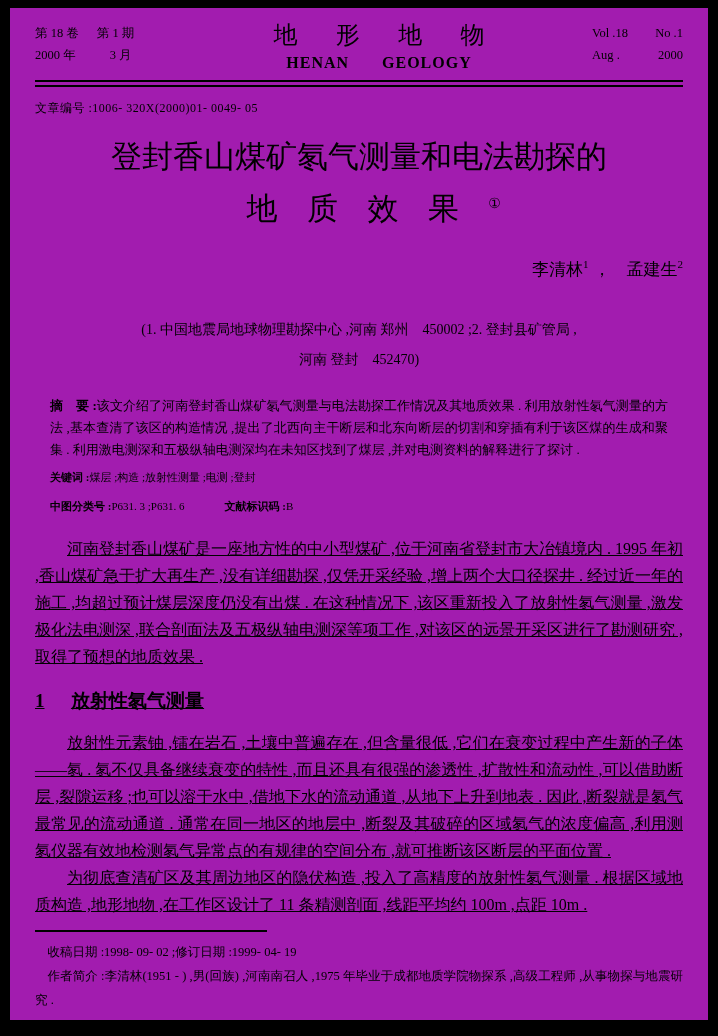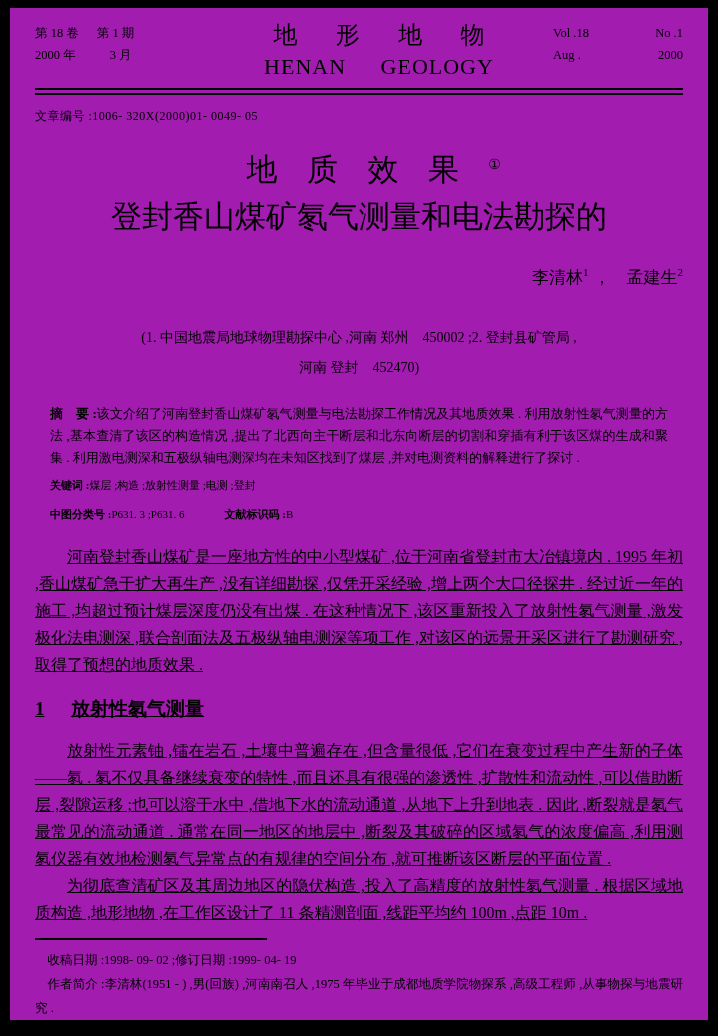--- a/index.html
+++ b/index.html
@@ -16,23 +16,23 @@
   .content{padding:0 25px;}
 
   
   .jheader{display:flex;justify-content:space-between;align-items:flex-start;
     padding:14px 25px 0;}
   .jh-left{width:170px;font-size:12.5px;line-height:22px;white-space:nowrap;}
   .jh-left .gap{display:inline-block;width:18px;}
   .jh-left .gap2{display:inline-block;width:34px;}
   .jh-center{flex:1;text-align:center;}
   .journal-cn{font-size:24px;letter-spacing:1.6em;margin-left:1.6em;line-height:26px;}
-  .journal-en{font-size:22px;word-spacing:28px;margin-top:6px;letter-spacing:1px;}
+  .journal-en{font-size:16px;word-spacing:28px;margin-top:6px;letter-spacing:1px;font-weight:bold;}
   .jh-right{width:130px;font-size:12.5px;line-height:22px;text-align:left;}
-  .jh-right .row{display:flex;justify-content:space-between;}
+  .jh-right .row{display:flex;justify-content:space-between;margin-left:39px;}
   .double-rule{height:3px;border-top:2px solid #000;border-bottom:2px solid #000;
     margin:8px 25px 0;}
 
   
   .article-id{font-size:12px;margin-top:13px;letter-spacing:0.5px;}
   .title{margin-top:16px;text-align:center;font-size:31px;line-height:47px;}
   .title-line2{letter-spacing:0.95em;margin-left:0.95em;}
   .title sup{font-size:14px;letter-spacing:0;}
   .authors{margin-top:26px;text-align:right;font-size:17px;}
   .authors sup{font-size:11px;}
@@ -81,22 +81,22 @@
     </div>
   </div>
 
   <div class="double-rule"></div>
 
   <div class="content">
 
     <div class="article-id">文章编号 :1006- 320X(2000)01- 0049- 05</div>
 
     <div class="title">
+      <div>登封香山煤矿氡气测量和电法勘探的</div>
       <div><span class="title-line2">地质效果</span><sup>①</sup></div>
-      <div>登封香山煤矿氡气测量和电法勘探的</div>
     </div>
 
     <div class="authors">
       <span>李清林</span><sup>1</sup><span class="sep">，</span><span>孟建生</span><sup>2</sup>
     </div>
 
     <div class="affiliation">
       <div>(1. 中国地震局地球物理勘探中心 ,河南 郑州　450002 ;2. 登封县矿管局 ,</div>
       <div>河南 登封　452470)</div>
     </div>

